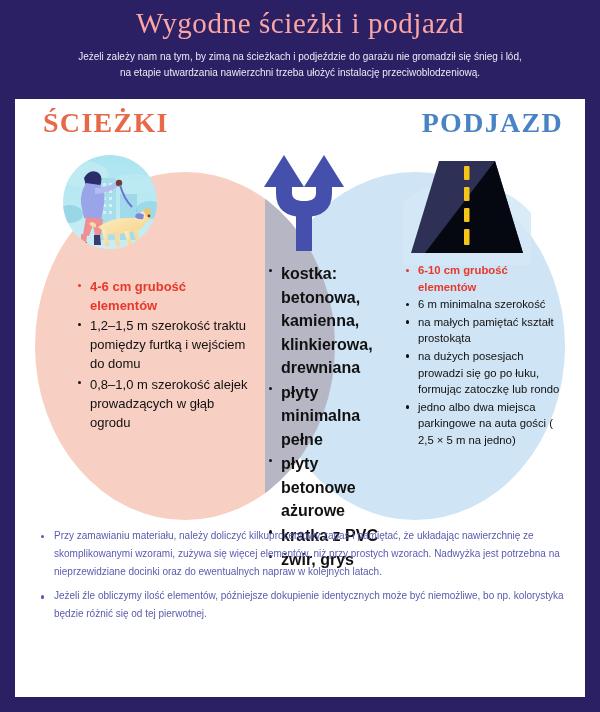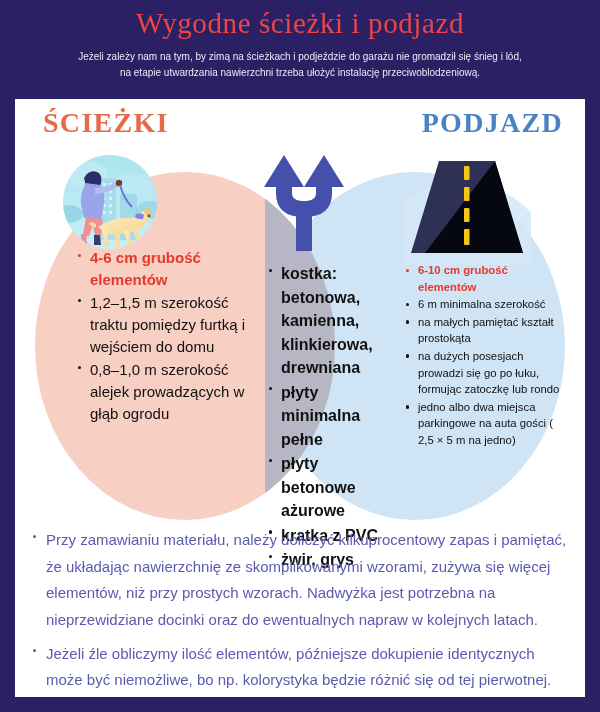--- a/index.html
+++ b/index.html
@@ -22,21 +22,21 @@
     width: 600px;
     padding: 6px 18px 10px 18px;
     text-align: center;
   }
 
   .main-title {
     font-family: "Liberation Serif", serif;
     font-size: 29px;
     font-weight: 400;
     letter-spacing: 0.6px;
-    color: #ef4444;
+    color: #fca5a5;
     line-height: 1.18;
     white-space: nowrap;
   }
 
   .subtitle {
     margin-top: 9px;
     font-size: 10px;
     line-height: 1.62;
     color: #eceaf5;
     font-weight: 400;
@@ -163,23 +163,23 @@
     left: 1px;
     top: 6.5px;
     width: 3.4px;
     height: 3.4px;
     border-radius: 50%;
     background: currentColor;
   }
 
   .list-left {
     left: 62px;
-    top: 148px;
+    top: 178px;
     width: 175px;
-    font-size: 15px;
+    font-size: 13px;
     line-height: 1.47;
     color: #111111;
     font-weight: 400;
   }
   .list-mid {
     left: 253px;
     top: 163px;
     width: 120px;
     font-size: 16px;
     line-height: 1.47;
@@ -193,26 +193,26 @@
     font-size: 11.3px;
     line-height: 1.47;
     color: #111111;
     font-weight: 400;
   }
   .blist li.accent { color: #e8382b; font-weight: 700; }
 
   
   .notes {
     position: absolute;
-    left: 14px;
+    left: 22px;
     top: 428px;
     width: 545px;
     list-style: none;
     color: #5a5ab0;
-    font-size: 15px;
+    font-size: 10px;
     line-height: 1.78;
   }
   .notes li {
     position: relative;
     padding-left: 17px;
     margin-bottom: 7px;
   }
   .notes li::before {
     content: "";
     position: absolute;

